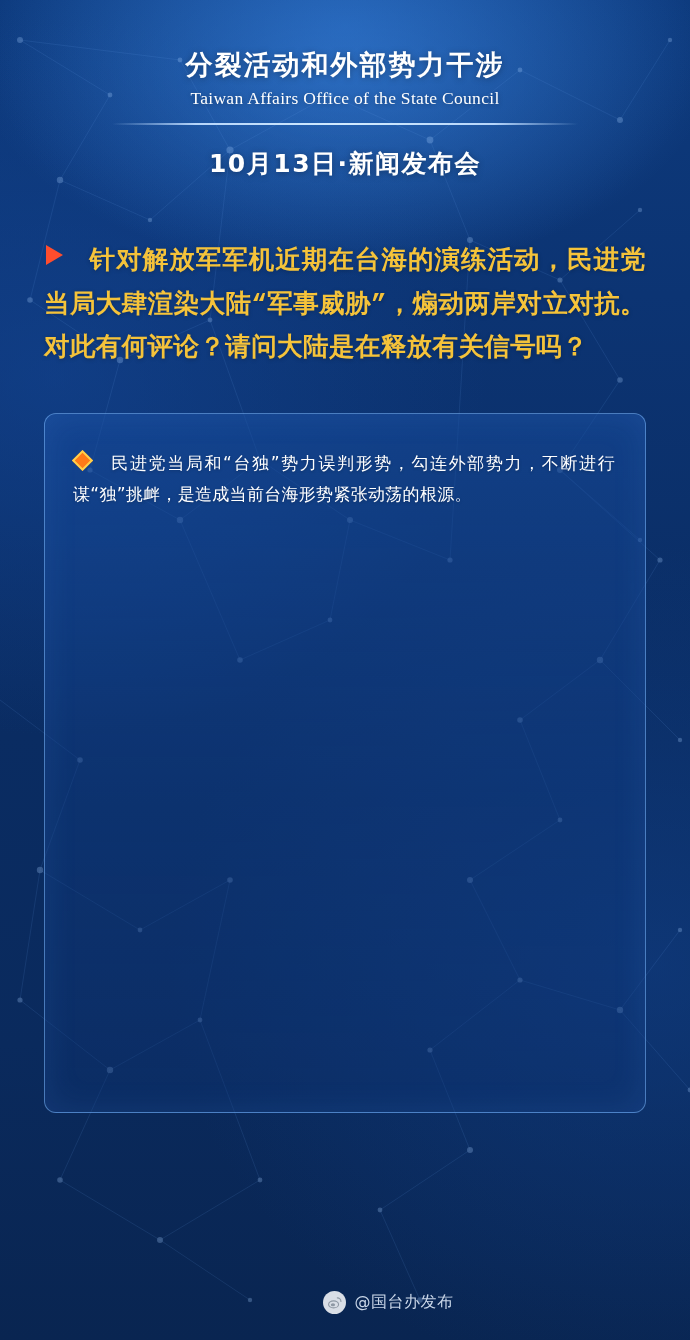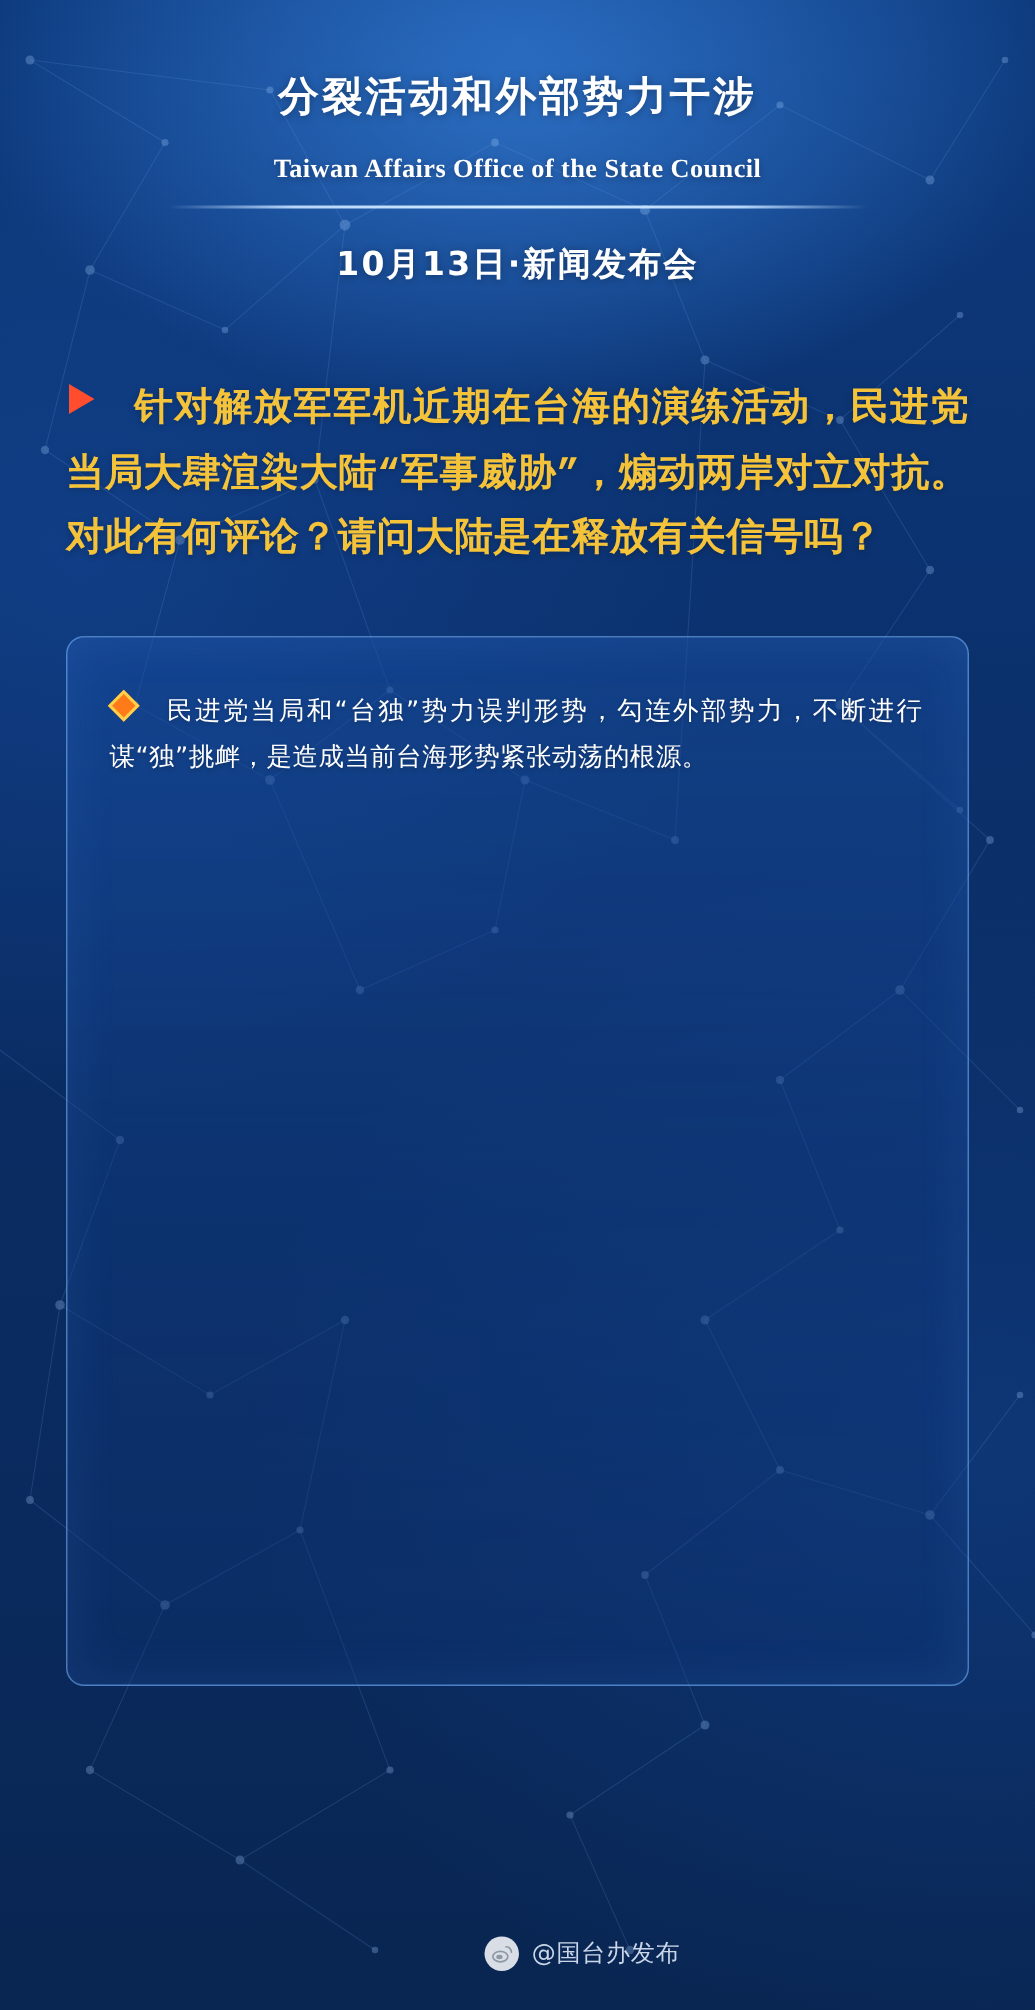--- a/index.html
+++ b/index.html
@@ -54,38 +54,38 @@
     font-family: "DejaVu Sans", sans-serif;
     font-weight: bold;
     font-size: 27px;
     letter-spacing: 2px;
     color: #ffffff;
     line-height: 1.25;
     text-shadow: 0 1px 6px rgba(0,0,0,0.35);
   }
   .org-en {
     font-family: "Liberation Serif", serif;
-    font-weight: bold;
+    font-weight: normal;
     font-size: 17.5px;
     letter-spacing: 0.3px;
     color: #ffffff;
-    margin-top: 20px;
+    margin-top: 6px;
     text-shadow: 0 1px 5px rgba(0,0,0,0.3);
   }
   .rule {
     width: 466px;
     height: 2px;
     margin: 14px auto 0 auto;
     background: linear-gradient(90deg, rgba(150,200,255,0) 0%, rgba(190,220,255,0.95) 18%, rgba(210,235,255,1) 50%, rgba(190,220,255,0.95) 82%, rgba(150,200,255,0) 100%);
   }
   .event-title {
     margin-top: 22px;
     font-family: "DejaVu Sans", sans-serif;
     font-weight: bold;
-    font-size: 22px;
+    font-size: 25px;
     letter-spacing: 1.5px;
     color: #ffffff;
     text-shadow: 0 1px 6px rgba(0,0,0,0.35);
   }
 
   
   .question {
     position: relative;
     margin: 60px 44px 0 44px;
     color: #f5c33a;

